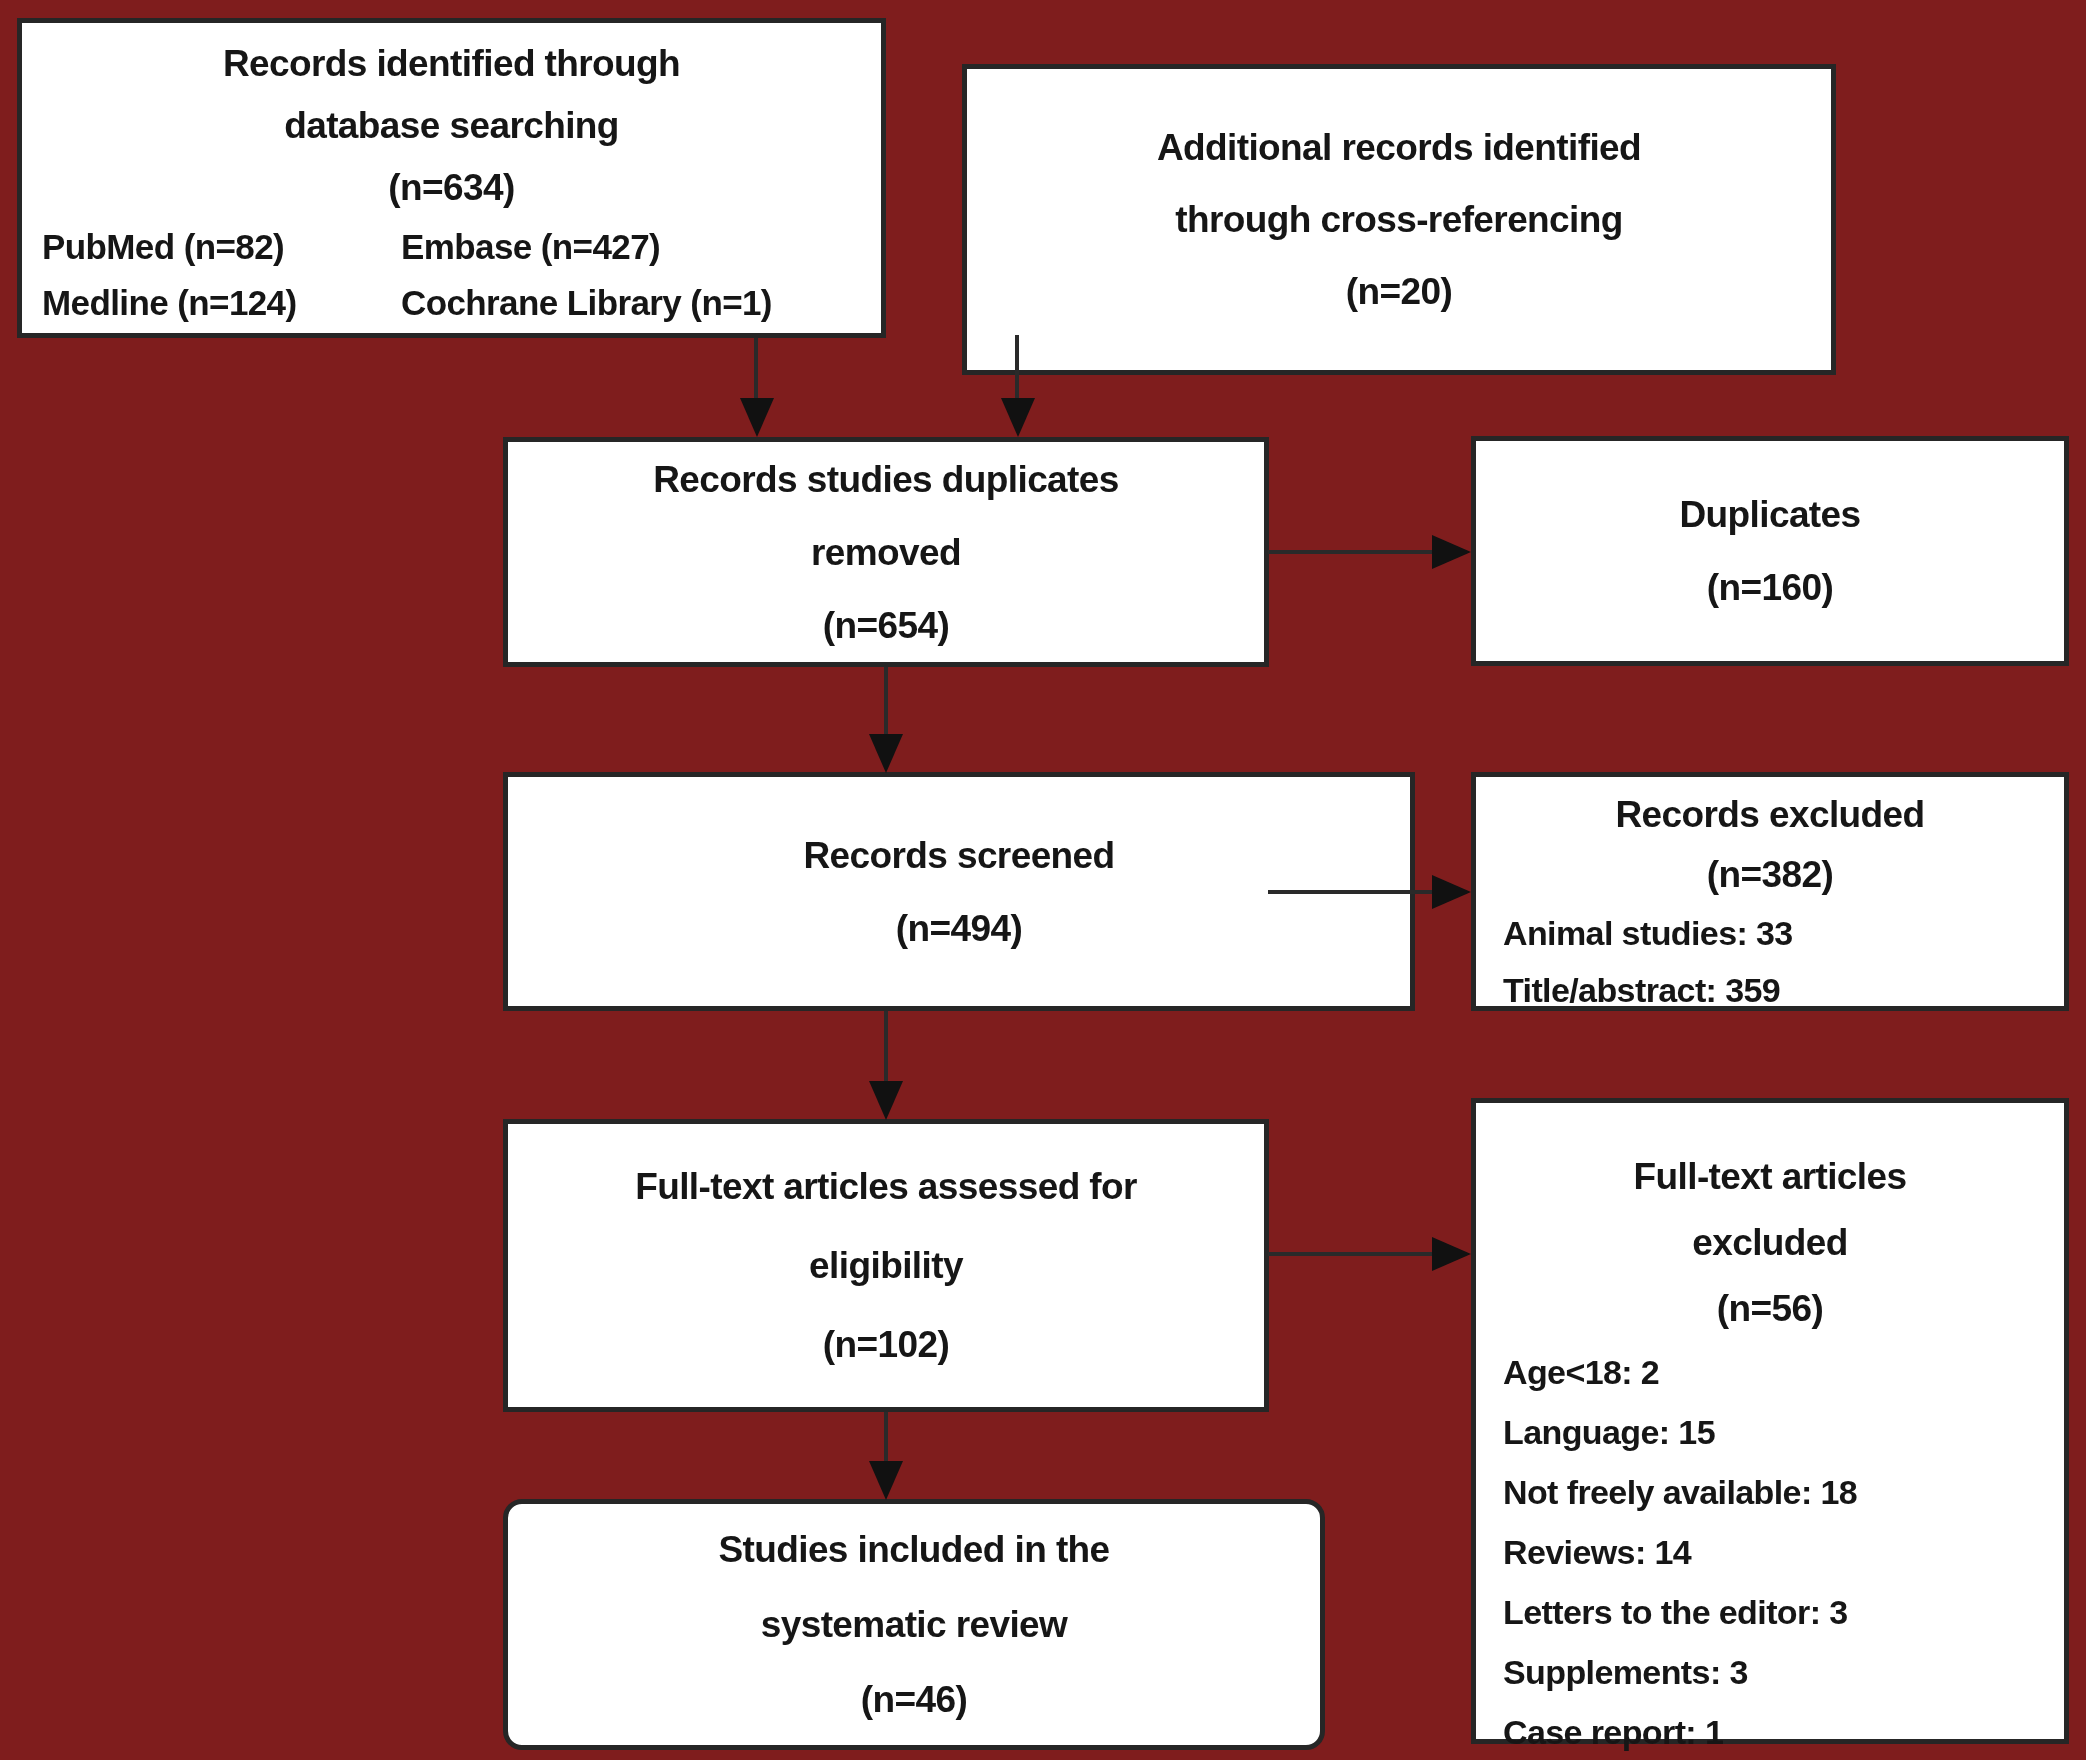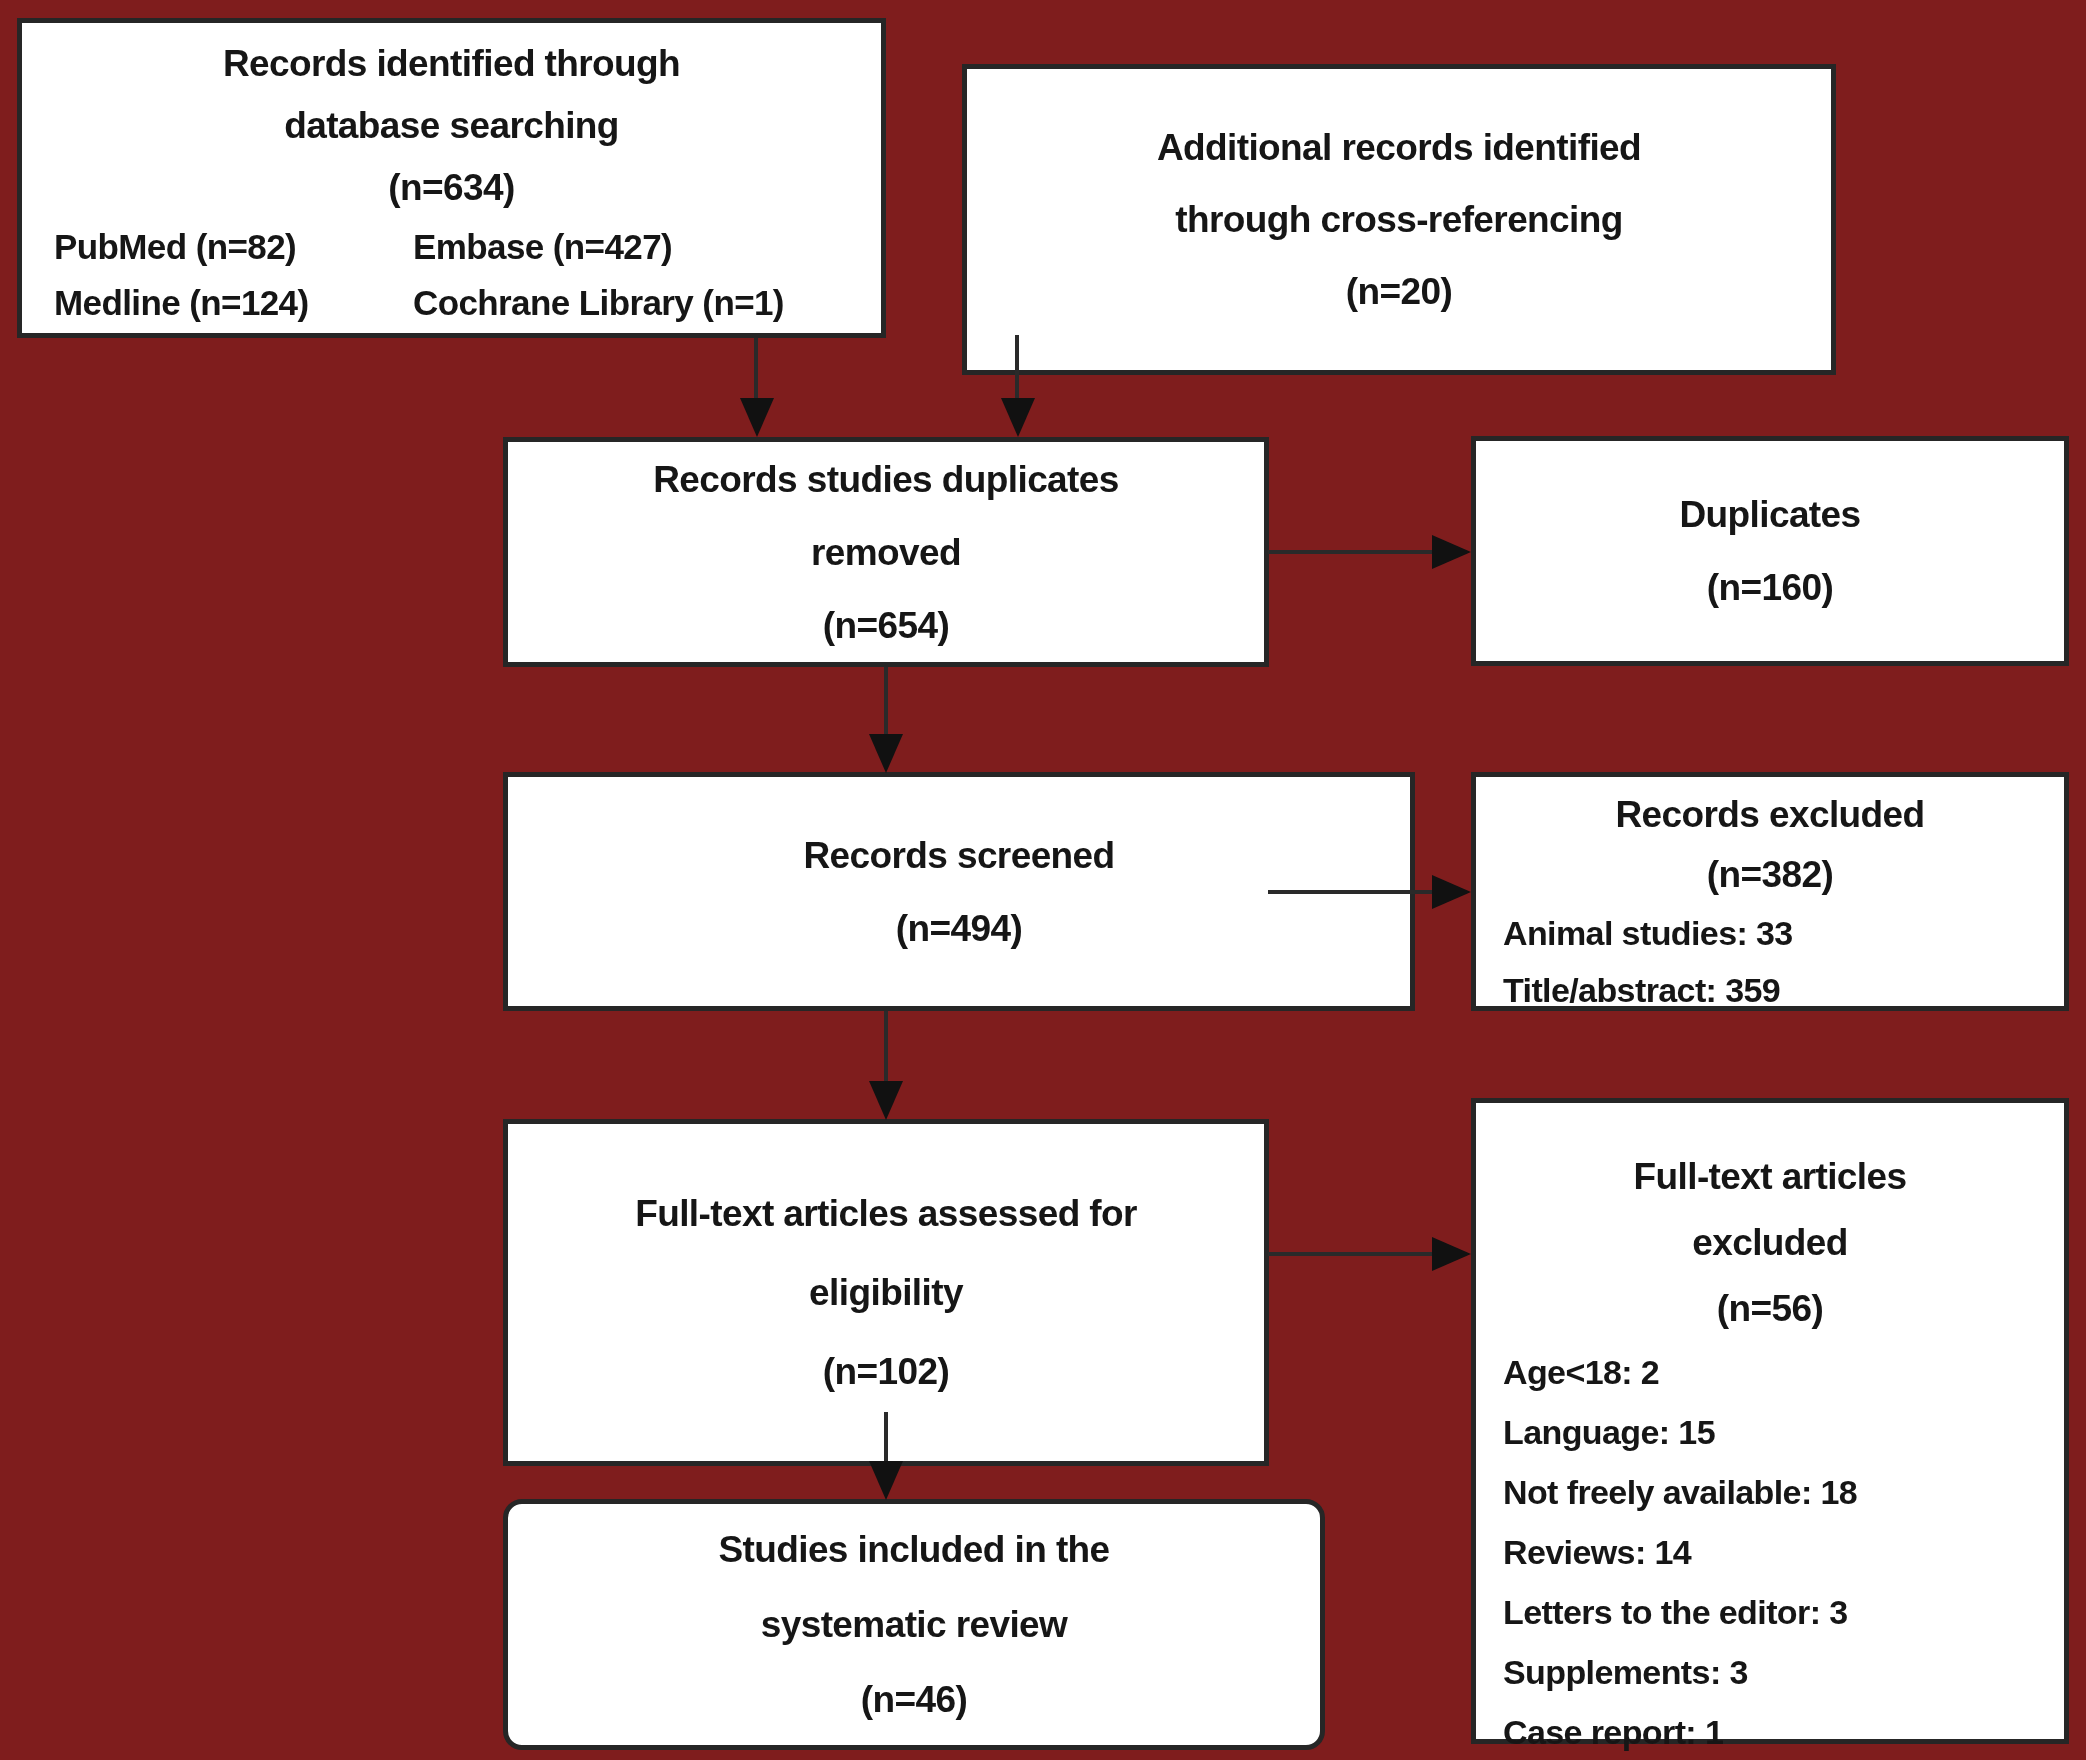--- a/index.html
+++ b/index.html
@@ -42,21 +42,21 @@
     text-align: left;
     font-size: 34px;
     line-height: 60px;
     white-space: nowrap;
   }
   
   #box-db { padding-top: 9.6px; }
   #box-db .title-line { line-height: 62px; }
   #box-db .src-row {
     display: flex;
-    padding-left: 32px;
+    padding-left: 20px;
     font-size: 35px;
     line-height: 56px;
     white-space: nowrap;
   }
   #box-db .src-left { width: 359px; text-align: left; }
   #box-db .src-right { text-align: left; }
   #box-excluded { padding: 8.4px 27px 0 27px; }
   #box-excluded .title-line { line-height: 60px; }
   #box-excluded .detail-line { line-height: 57px; }
   #box-ft-excluded { padding: 41px 27px 0 27px; }
@@ -138,21 +138,21 @@
     <div class="title-line">(n=494)</div>
   </div>
 
   <div class="box" id="box-excluded" style="left:1471px; top:772px; width:598px; height:239px;">
     <div class="title-line">Records excluded</div>
     <div class="title-line">(n=382)</div>
     <div class="detail-line">Animal studies: 33</div>
     <div class="detail-line">Title/abstract: 359</div>
   </div>
 
-  <div class="box center-col" id="box-fulltext" style="left:503px; top:1119px; width:766px; height:347px;">
+  <div class="box center-col" id="box-fulltext" style="left:503px; top:1119px; width:766px; height:293px;">
     <div class="title-line">Full-text articles assessed for</div>
     <div class="title-line">eligibility</div>
     <div class="title-line">(n=102)</div>
   </div>
 
   <div class="box" id="box-ft-excluded" style="left:1471px; top:1098px; width:598px; height:646px;">
     <div class="title-line">Full-text articles</div>
     <div class="title-line">excluded</div>
     <div class="title-line">(n=56)</div>
     <div class="detail-line">Age&lt;18: 2</div>

